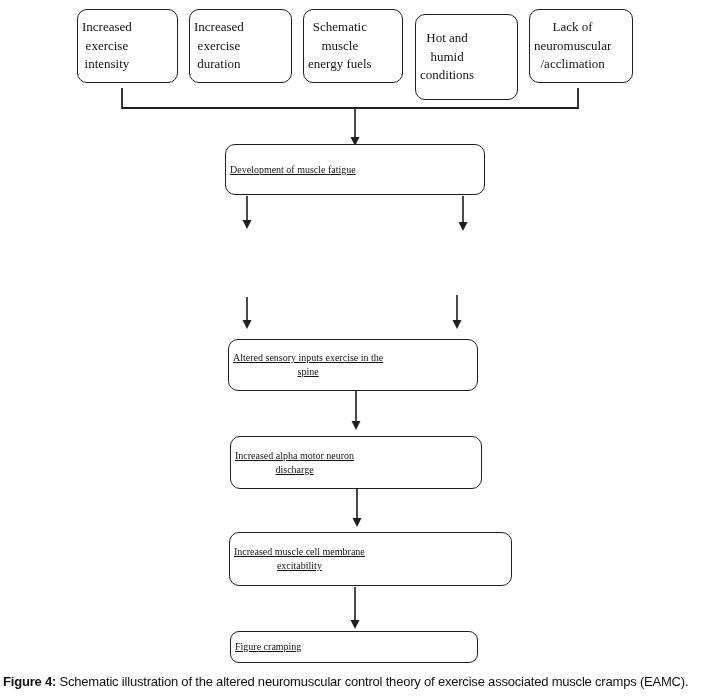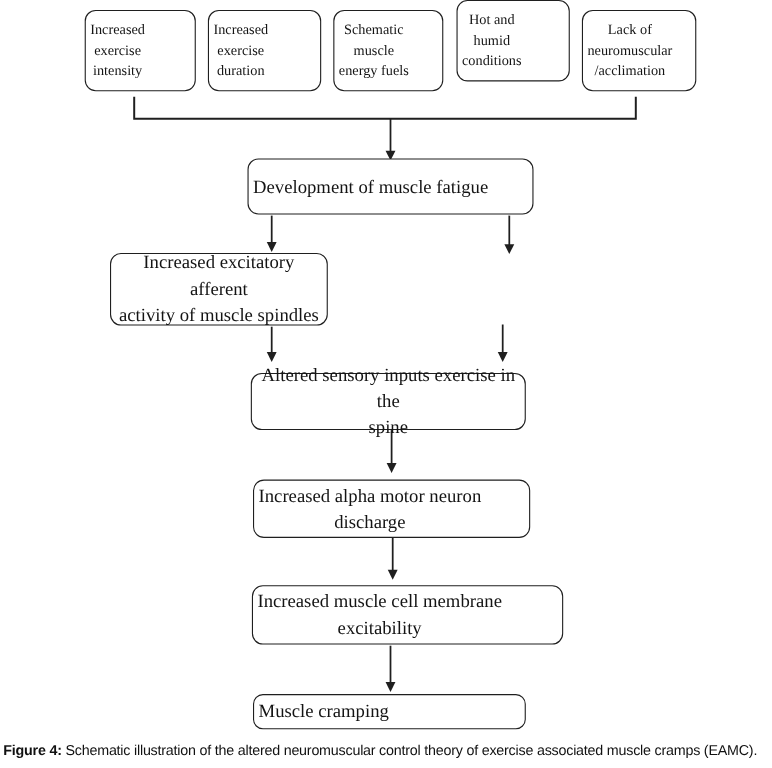--- a/index.html
+++ b/index.html
@@ -27,21 +27,21 @@
     align-items:center;
     text-align:center;
     color:#141414;
   }
   .box .lbl {
     white-space:pre-line;
     display:block;
     padding:0 4px;
   }
   .cause { font-size:13px; line-height:1.42; }
-  .flow  { font-size:17px; line-height:1.4; }
+  .flow  { font-size:10px; line-height:1.4;text-decoration:underline; }
   .caption {
     position:absolute;
     left:3px;
     top:674px;
     width:698px;
     font-family:"Liberation Sans","DejaVu Sans",sans-serif;
     font-size:13px;
     line-height:1.25;
     color:#111111;
     letter-spacing:-0.2px;
@@ -106,51 +106,47 @@
   <div class="box cause" style="left:189px;top:9px;width:103px;height:74px">
     <span class="lbl">Increased
 exercise
 duration</span>
   </div>
   <div class="box cause" style="left:303px;top:9px;width:100px;height:74px">
     <span class="lbl">Schematic
 muscle
 energy fuels</span>
   </div>
-  <div class="box cause" style="left:415px;top:0;width:103px;height:74px">
+  <div class="box cause" style="left:415px;top:14px;width:103px;height:86px">
     <span class="lbl">Hot and
 humid
 conditions</span>
   </div>
   <div class="box cause" style="left:529px;top:9px;width:104px;height:74px">
     <span class="lbl">Lack of
 neuromuscular
 /acclimation</span>
   </div>
 
   <div class="box flow" style="left:225px;top:144px;width:260px;height:51px">
     <span class="lbl">Development of muscle fatigue</span>
-  </div>
-  <div class="box flow" style="left:100px;top:230px;width:198px;height:66px">
-    <span class="lbl">Increased excitatory afferent
-activity of muscle spindles</span>
   </div>
   <div class="box flow" style="left:228px;top:339px;width:250px;height:52px">
     <span class="lbl">Altered sensory inputs exercise in the
 spine</span>
   </div>
   <div class="box flow" style="left:230px;top:436px;width:252px;height:53px">
     <span class="lbl">Increased alpha motor neuron
 discharge</span>
   </div>
   <div class="box flow" style="left:229px;top:532px;width:283px;height:54px">
     <span class="lbl">Increased muscle cell membrane
 excitability</span>
   </div>
   <div class="box flow" style="left:230px;top:631px;width:248px;height:32px;border-radius:9px">
-    <span class="lbl">Muscle cramping</span>
+    <span class="lbl">Figure cramping</span>
   </div>
 
   <div class="caption">
     <span class="cap-prefix">Figure 4:</span><span> Schematic illustration of the altered neuromuscular control theory of exercise associated muscle cramps (EAMC).</span>
   </div>
 
 </div>
 
 </body></html>

